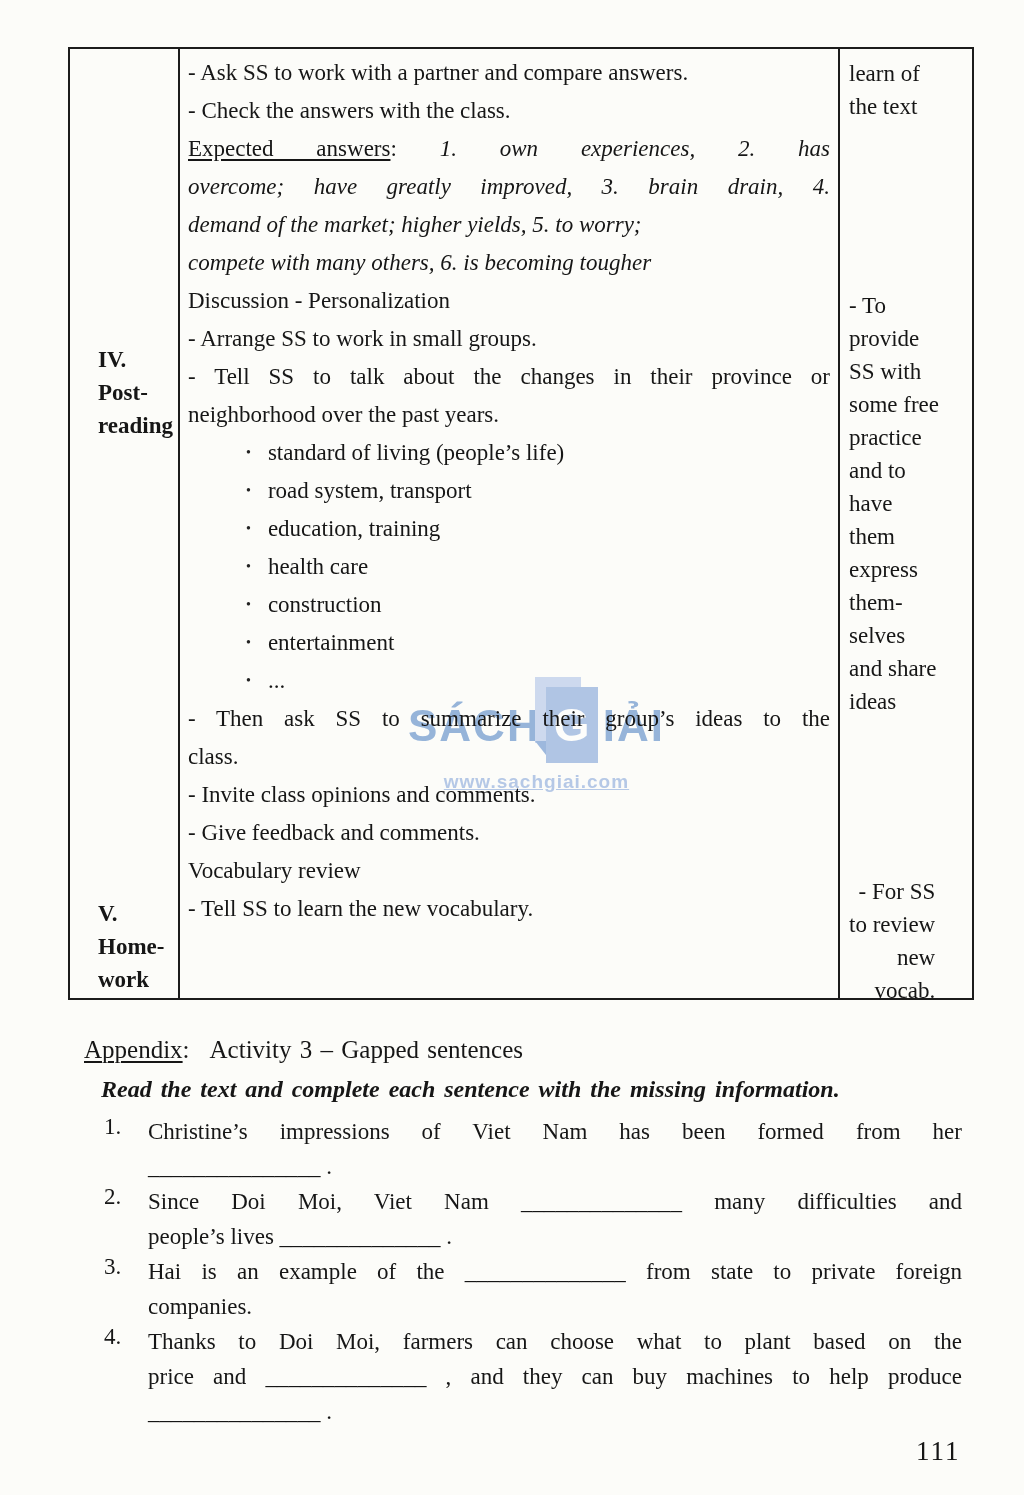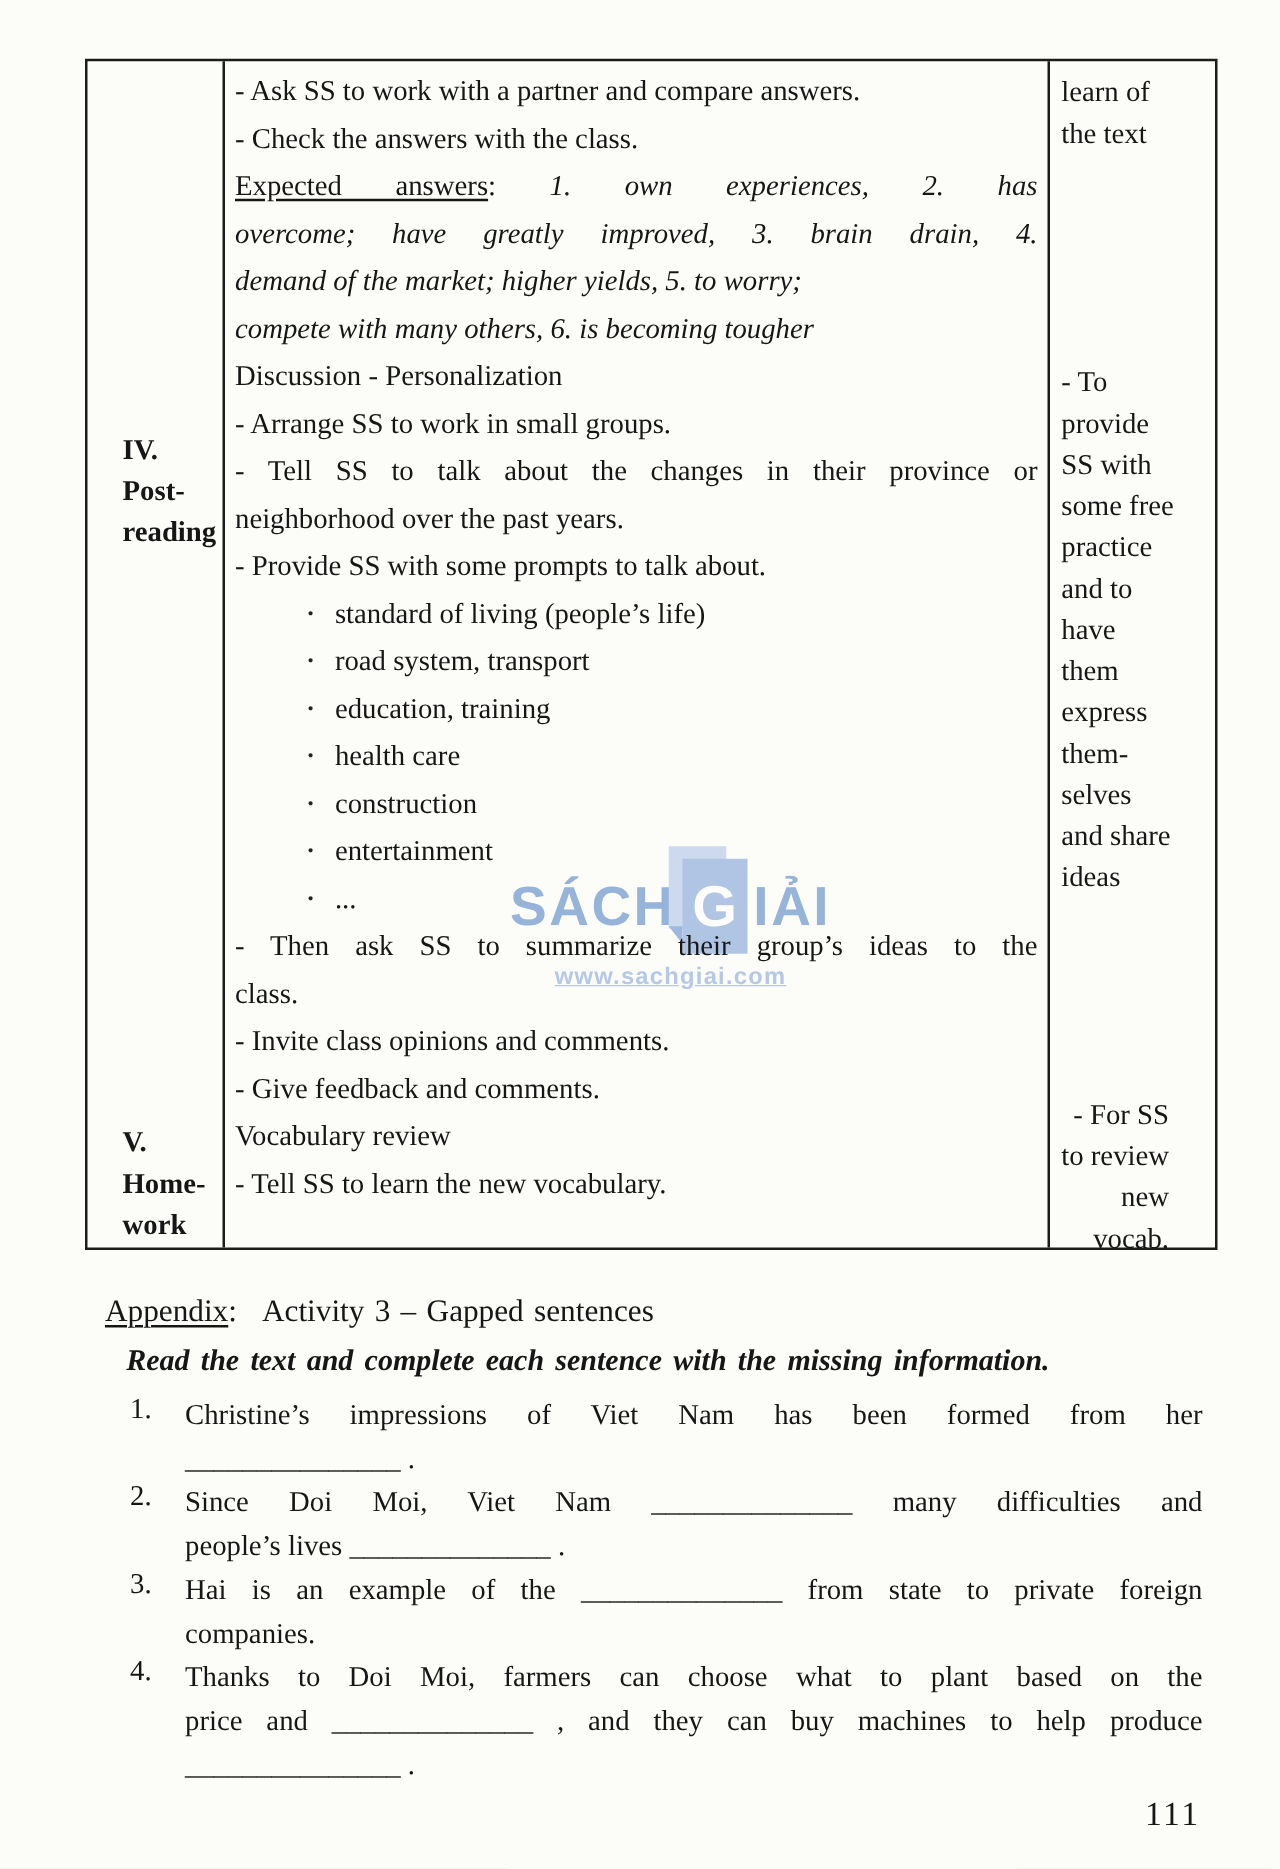--- a/index.html
+++ b/index.html
@@ -107,21 +107,20 @@
         <span class="i">1. own experiences, 2. has</span>
       </div>
       <div class="line j i">overcome; have greatly improved, 3. brain drain, 4.</div>
       <div class="line i">demand of the market; higher yields, 5. to worry;</div>
       <div class="line i">compete with many others, 6. is becoming tougher</div>
 
       <div class="line b">Discussion - Personalization</div>
       <div class="line">- Arrange SS to work in small groups.</div>
       <div class="line j">- Tell SS to talk about the changes in their province or</div>
       <div class="line">neighborhood over the past years.</div>
-      <div class="line">- Provide SS with some prompts to talk about.</div>
 
       <div class="line bullet">standard of living (people’s life)</div>
       <div class="line bullet">road system, transport</div>
       <div class="line bullet">education, training</div>
       <div class="line bullet">health care</div>
       <div class="line bullet">construction</div>
       <div class="line bullet">entertainment</div>
       <div class="line bullet">...</div>
 
       <div class="line j">- Then ask SS to summarize their group’s ideas to the</div>

